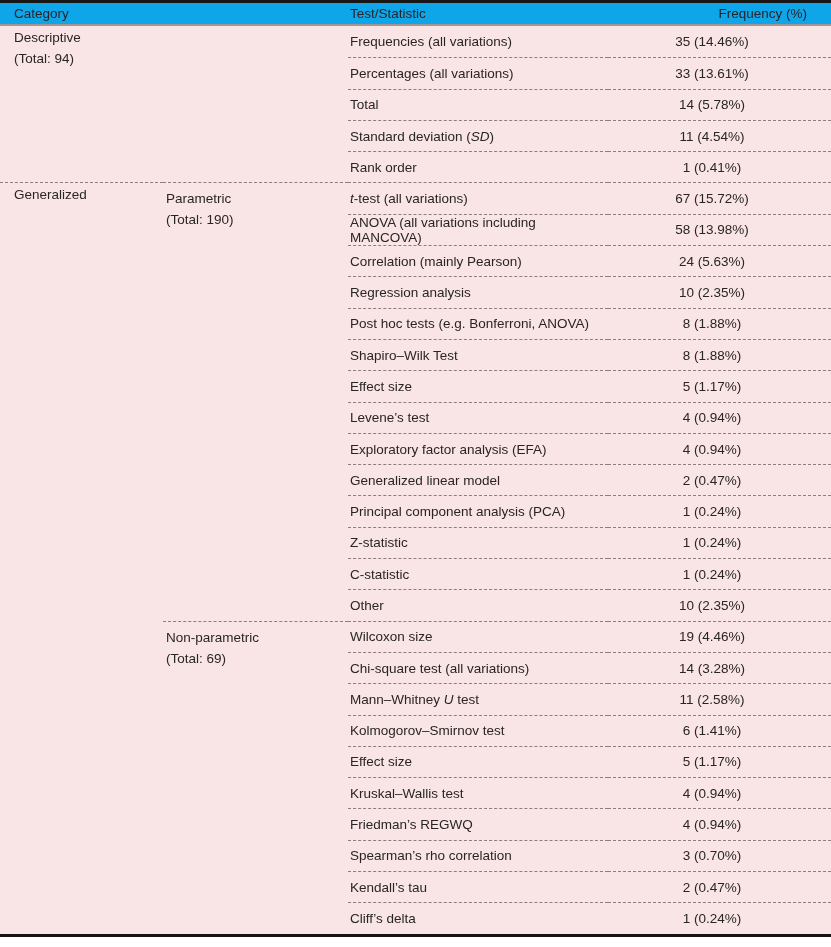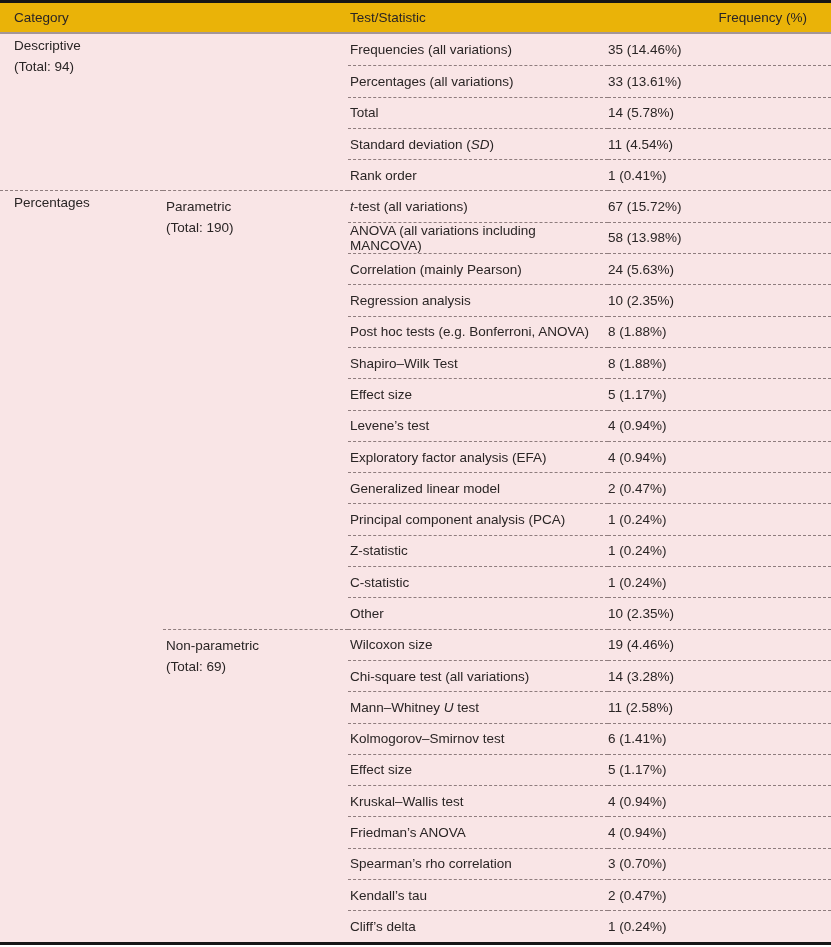--- a/index.html
+++ b/index.html
@@ -15,22 +15,22 @@
     background: #f9e5e6;
     border-top: 3px solid #161616;
     border-bottom: 3px solid #161616;
   }
   col.c1 { width: 163px; }
   col.c2 { width: 185px; }
   col.c3 { width: 260px; }
   col.c4 { width: 223px; }
 
   thead th {
-    background: #eab308;
-    height: 31px;
+    background: #0ea5e9;
+    height: 23px;
     font-weight: 400;
     font-size: 13.5px;
     text-align: left;
     vertical-align: middle;
     border-bottom: 2px solid #a49697;
     color: #2a2525;
     padding: 0;
   }
   th.hcat { padding-left: 14px; }
   th.htest { padding-left: 2px; margin-top: 28px; }
@@ -49,21 +49,21 @@
     padding-left: 14px;
     line-height: 21px;
   }
   td.sub {
     vertical-align: top;
     padding-top: 5px;
     padding-left: 3px;
     line-height: 21px;
   }
   td.test { padding-left: 2px; margin-top: 44px; }
-  td.num { text-align: left; padding-right: 15px; }
+  td.num { text-align: center; padding-right: 15px; }
   td.sep { border-top: 1px dashed #8f7d7e; }
   i { font-style: italic; }
 </style>
 </head>
 <body>
 
 <div class="wrap">
   <table class="stats">
     <colgroup>
         <col class="c1">
@@ -99,21 +99,21 @@
         <td class="test sep"><span>Standard deviation (</span><i>SD</i><span>)</span></td>
         <td class="num sep">11 (4.54%)</td>
       </tr>
       <tr>
         <td class="test sep"><span>Rank order</span><i></i><span></span></td>
         <td class="num sep">1 (0.41%)</td>
       </tr>
 
       <tr>
         <td class="cat sep" rowspan="24">
-          <div>Percentages</div>
+          <div>Generalized</div>
         </td>
         <td class="sub sep" rowspan="14">
           <div>Parametric</div>
           <div>(Total: 190)</div>
         </td>
         <td class="test sep"><span></span><i>t</i><span>-test (all variations)</span></td>
         <td class="num sep">67 (15.72%)</td>
       </tr>
       <tr>
         <td class="test sep"><span>ANOVA (all variations including MANCOVA)</span><i></i><span></span></td>
@@ -190,21 +190,21 @@
       </tr>
       <tr>
         <td class="test sep"><span>Effect size</span><i></i><span></span></td>
         <td class="num sep">5 (1.17%)</td>
       </tr>
       <tr>
         <td class="test sep"><span>Kruskal–Wallis test</span><i></i><span></span></td>
         <td class="num sep">4 (0.94%)</td>
       </tr>
       <tr>
-        <td class="test sep"><span>Friedman’s ANOVA</span><i></i><span></span></td>
+        <td class="test sep"><span>Friedman’s REGWQ</span><i></i><span></span></td>
         <td class="num sep">4 (0.94%)</td>
       </tr>
       <tr>
         <td class="test sep"><span>Spearman’s rho correlation</span><i></i><span></span></td>
         <td class="num sep">3 (0.70%)</td>
       </tr>
       <tr>
         <td class="test sep"><span>Kendall’s tau</span><i></i><span></span></td>
         <td class="num sep">2 (0.47%)</td>
       </tr>

